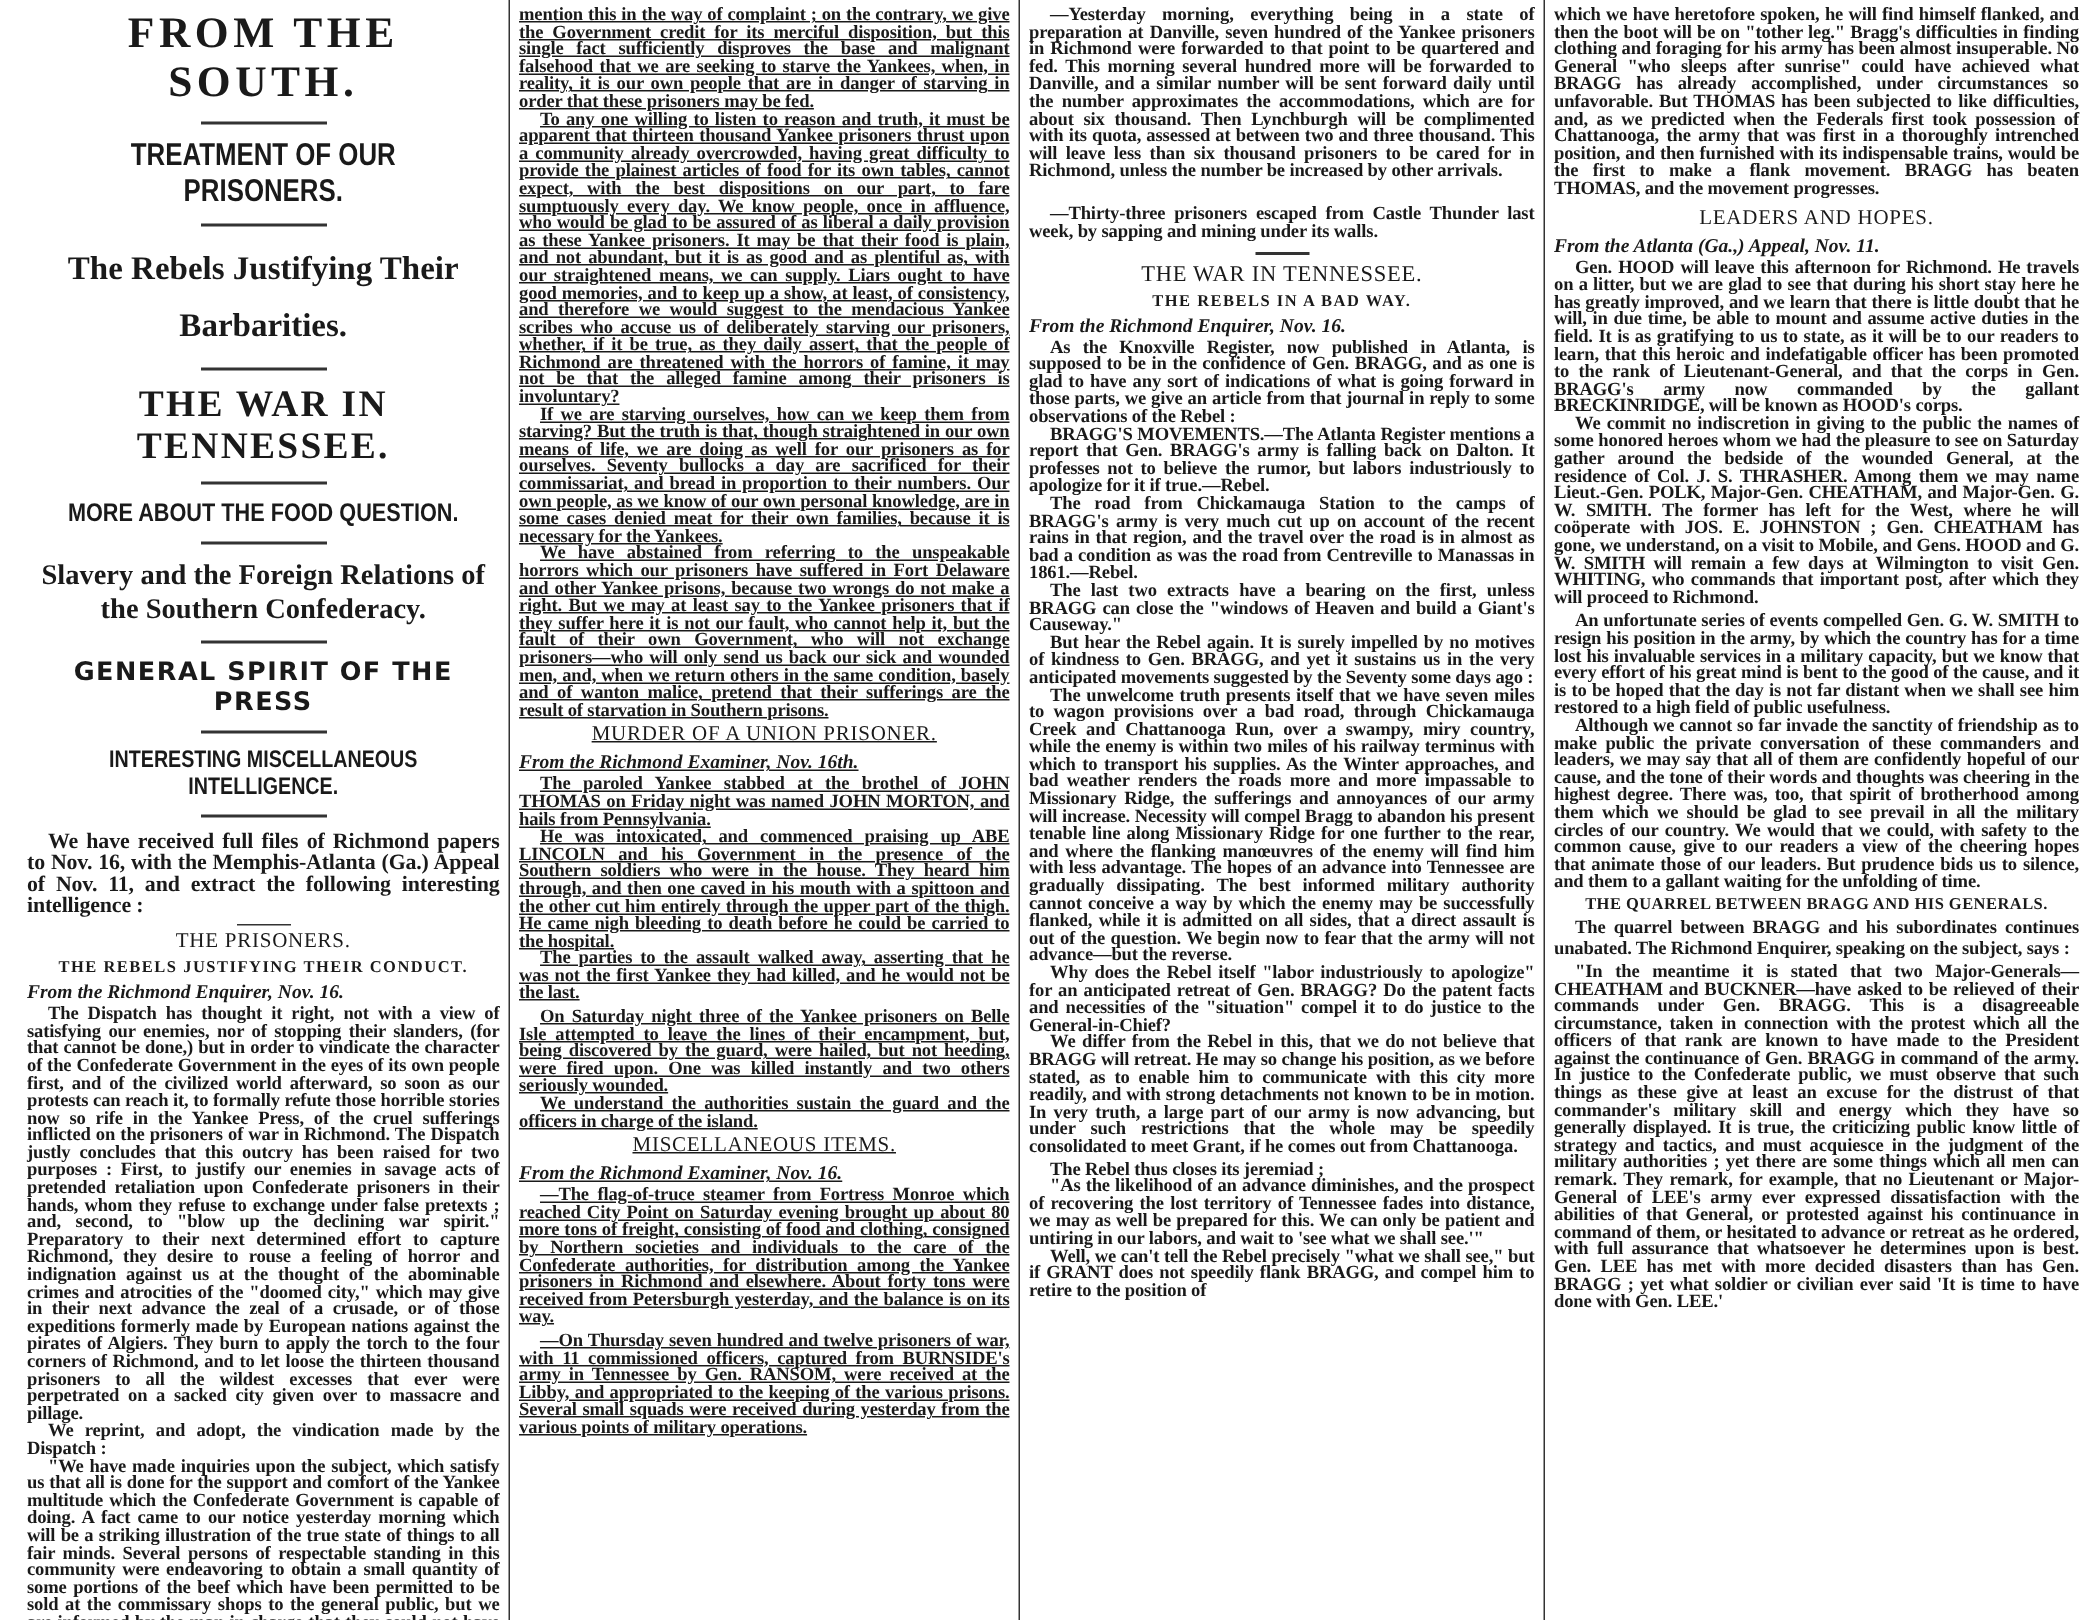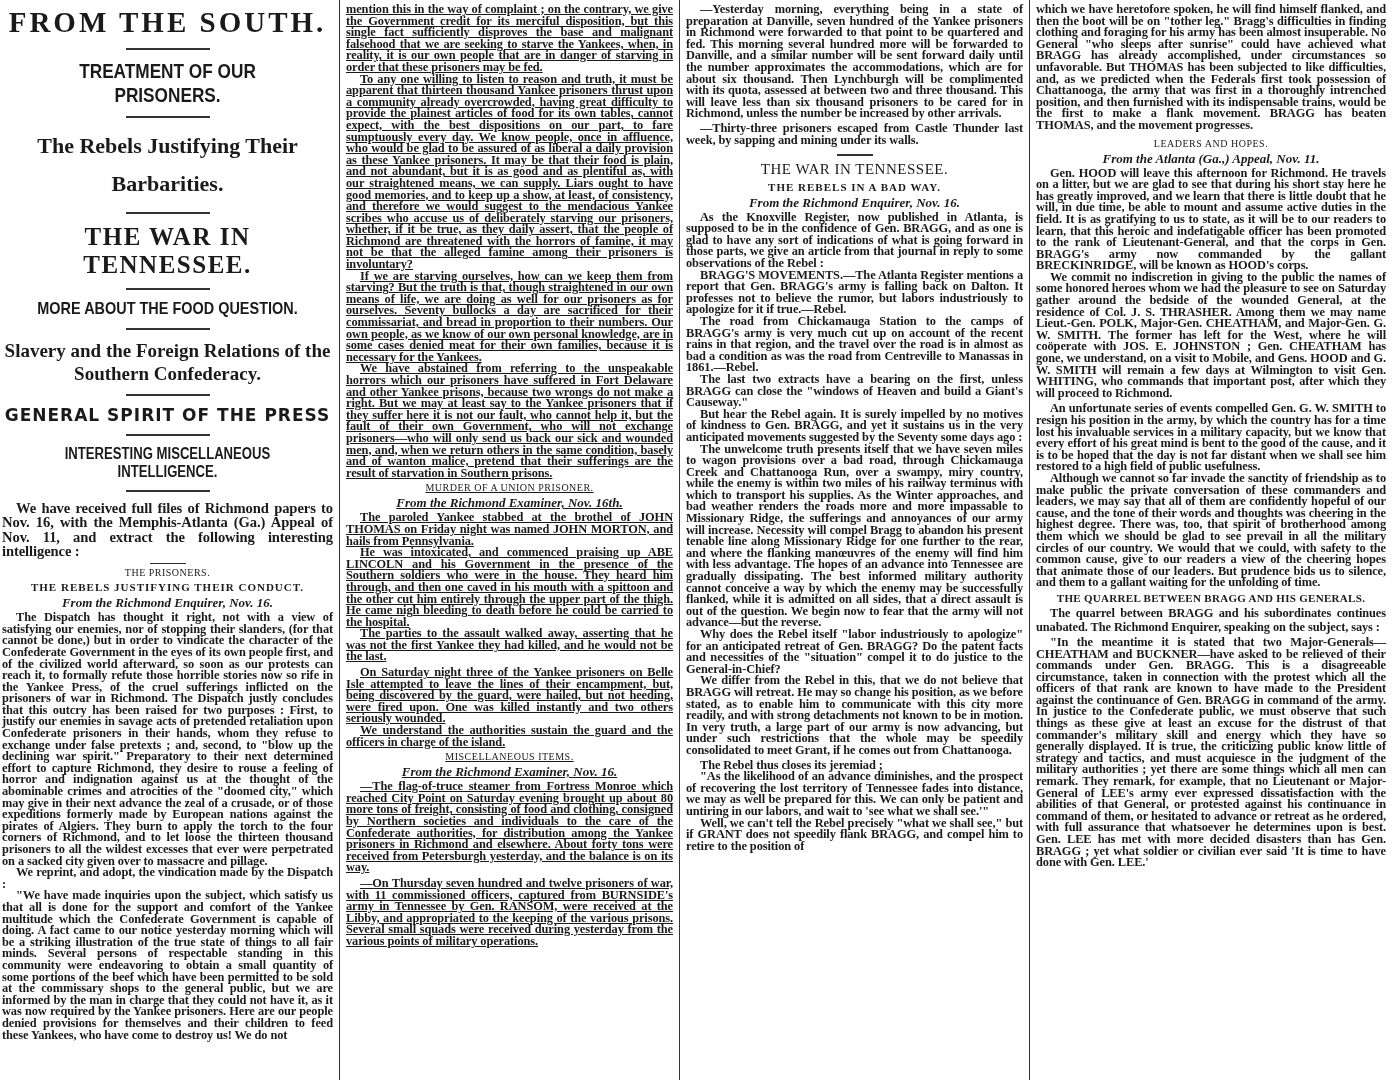--- a/index.html
+++ b/index.html
@@ -1,38 +1,38 @@
 <!DOCTYPE html>
 <html><head>
 <meta charset="utf-8">
 <style>
   html,body{margin:0;padding:0;background:#fff;}
   body{width:1392px;height:1080px;overflow:hidden;font-family:"Liberation Serif","DejaVu Serif",serif;color:#1a1a1a;}
   .page{position:relative;width:1392px;height:1080px;display:flex;}
   .col{box-sizing:border-box;height:1080px;overflow:hidden;padding:4px 6px 0 6px;}
-  .c1{width:340px;border-right:1.5px solid #333;padding-left:2px;}
+  .c1{width:340px;border-right:1.5px solid #333;padding-left:18px;}
   .c2{width:340px;border-right:1.5px solid #333;text-decoration:underline;}
   .c3{width:350px;border-right:1.5px solid #333;}
   .c4{width:362px;}
   .hl{text-align:center;margin:0;}
   .h-south{font-size:29px;font-weight:bold;letter-spacing:3px;margin-top:2px;}
   .h-cond{font-family:"Liberation Sans Narrow","Liberation Sans",sans-serif;font-size:21px;font-weight:bold;transform:scaleX(.82);}
   .h-bold{font-size:22px;font-weight:bold;line-height:38px;}
   .h-war{font-size:25px;letter-spacing:1.5px;font-weight:bold;}
   .h-food{font-family:"Liberation Sans",sans-serif;font-size:17px;font-weight:bold;transform:scaleX(.85);}
   .h-slav{font-size:19px;font-weight:bold;line-height:23px;}
   .h-press{font-family:"DejaVu Sans",sans-serif;font-size:17px;font-weight:bold;letter-spacing:1px;}
   .h-misc{font-family:"Liberation Sans",sans-serif;font-size:16px;font-weight:bold;transform:scaleX(.82);}
   .rule{width:84px;height:2px;background:#333;margin:9px auto 9px;}
   .srule{width:36px;height:1.5px;background:#333;margin:4px auto 3px;}
   p{margin:0;font-size:12.4px;line-height:11.6px;text-align:justify;text-indent:14px;font-weight:bold;letter-spacing:-.1px;}
   .lead{font-size:14.6px;line-height:14.4px;}
-  .sub{text-align:center;font-size:10px;margin:3px 0 2px;letter-spacing:.5px;}
+  .sub{text-align:center;font-size:14px;margin:3px 0 2px;letter-spacing:.5px;}
   .subb{text-align:center;font-size:11px;font-weight:bold;letter-spacing:1px;margin:3px 0 2px;}
-  .src{text-align:center;font-style:italic;font-size:13px;font-weight:bold;margin:2px 0 1px;}
+  .src{font-style:italic;font-size:13px;font-weight:bold;margin:2px 0 1px;}
   .h-war2{text-align:center;font-size:15px;margin:5px 0 2px;letter-spacing:.5px;}
 </style>
 </head>
 <body>
 
 <div class="page">
 
   <div class="col c1">
     <h1 class="hl h-south">FROM THE SOUTH.</h1>
     <div class="rule"></div>
@@ -73,21 +73,21 @@
     <p style="margin-top:4px">On Saturday night three of the Yankee prisoners on Belle Isle attempted to leave the lines of their encampment, but, being discovered by the guard, were hailed, but not heeding, were fired upon. One was killed instantly and two others seriously wounded.</p>
     <p>We understand the authorities sustain the guard and the officers in charge of the island.</p>
     <div class="sub">MISCELLANEOUS ITEMS.</div>
     <div class="src">From the Richmond Examiner, Nov. 16.</div>
     <p>—The flag-of-truce steamer from Fortress Monroe which reached City Point on Saturday evening brought up about 80 more tons of freight, consisting of food and clothing, consigned by Northern societies and individuals to the care of the Confederate authorities, for distribution among the Yankee prisoners in Richmond and elsewhere. About forty tons were received from Petersburgh yesterday, and the balance is on its way.</p>
     <p style="margin-top:4px">—On Thursday seven hundred and twelve prisoners of war, with 11 commissioned officers, captured from BURNSIDE's army in Tennessee by Gen. RANSOM, were received at the Libby, and appropriated to the keeping of the various prisons. Several small squads were received during yesterday from the various points of military operations.</p>
   </div>
 
   <div class="col c3">
     <p>—Yesterday morning, everything being in a state of preparation at Danville, seven hundred of the Yankee prisoners in Richmond were forwarded to that point to be quartered and fed. This morning several hundred more will be forwarded to Danville, and a similar number will be sent forward daily until the number approximates the accommodations, which are for about six thousand. Then Lynchburgh will be complimented with its quota, assessed at between two and three thousand. This will leave less than six thousand prisoners to be cared for in Richmond, unless the number be increased by other arrivals.</p>
-    <p style="margin-top:3px">—Thirty-three prisoners escaped from Castle Thunder last week, by sapping and mining under its walls.</p>
+    <p style="margin-top:17px">—Thirty-three prisoners escaped from Castle Thunder last week, by sapping and mining under its walls.</p>
     <div class="srule" style="margin-top:8px"></div>
     <div class="h-war2">THE WAR IN TENNESSEE.</div>
     <div class="subb">THE REBELS IN A BAD WAY.</div>
     <div class="src">From the Richmond Enquirer, Nov. 16.</div>
     <p>As the Knoxville Register, now published in Atlanta, is supposed to be in the confidence of Gen. BRAGG, and as one is glad to have any sort of indications of what is going forward in those parts, we give an article from that journal in reply to some observations of the Rebel :</p>
     <p>BRAGG'S MOVEMENTS.—The Atlanta Register mentions a report that Gen. BRAGG's army is falling back on Dalton. It professes not to believe the rumor, but labors industriously to apologize for it if true.—Rebel.</p>
     <p>The road from Chickamauga Station to the camps of BRAGG's army is very much cut up on account of the recent rains in that region, and the travel over the road is in almost as bad a condition as was the road from Centreville to Manassas in 1861.—Rebel.</p>
     <p>The last two extracts have a bearing on the first, unless BRAGG can close the "windows of Heaven and build a Giant's Causeway."</p>
     <p>But hear the Rebel again. It is surely impelled by no motives of kindness to Gen. BRAGG, and yet it sustains us in the very anticipated movements suggested by the Seventy some days ago :</p>
     <p>The unwelcome truth presents itself that we have seven miles to wagon provisions over a bad road, through Chickamauga Creek and Chattanooga Run, over a swampy, miry country, while the enemy is within two miles of his railway terminus with which to transport his supplies. As the Winter approaches, and bad weather renders the roads more and more impassable to Missionary Ridge, the sufferings and annoyances of our army will increase. Necessity will compel Bragg to abandon his present tenable line along Missionary Ridge for one further to the rear, and where the flanking manœuvres of the enemy will find him with less advantage. The hopes of an advance into Tennessee are gradually dissipating. The best informed military authority cannot conceive a way by which the enemy may be successfully flanked, while it is admitted on all sides, that a direct assault is out of the question. We begin now to fear that the army will not advance—but the reverse.</p>

